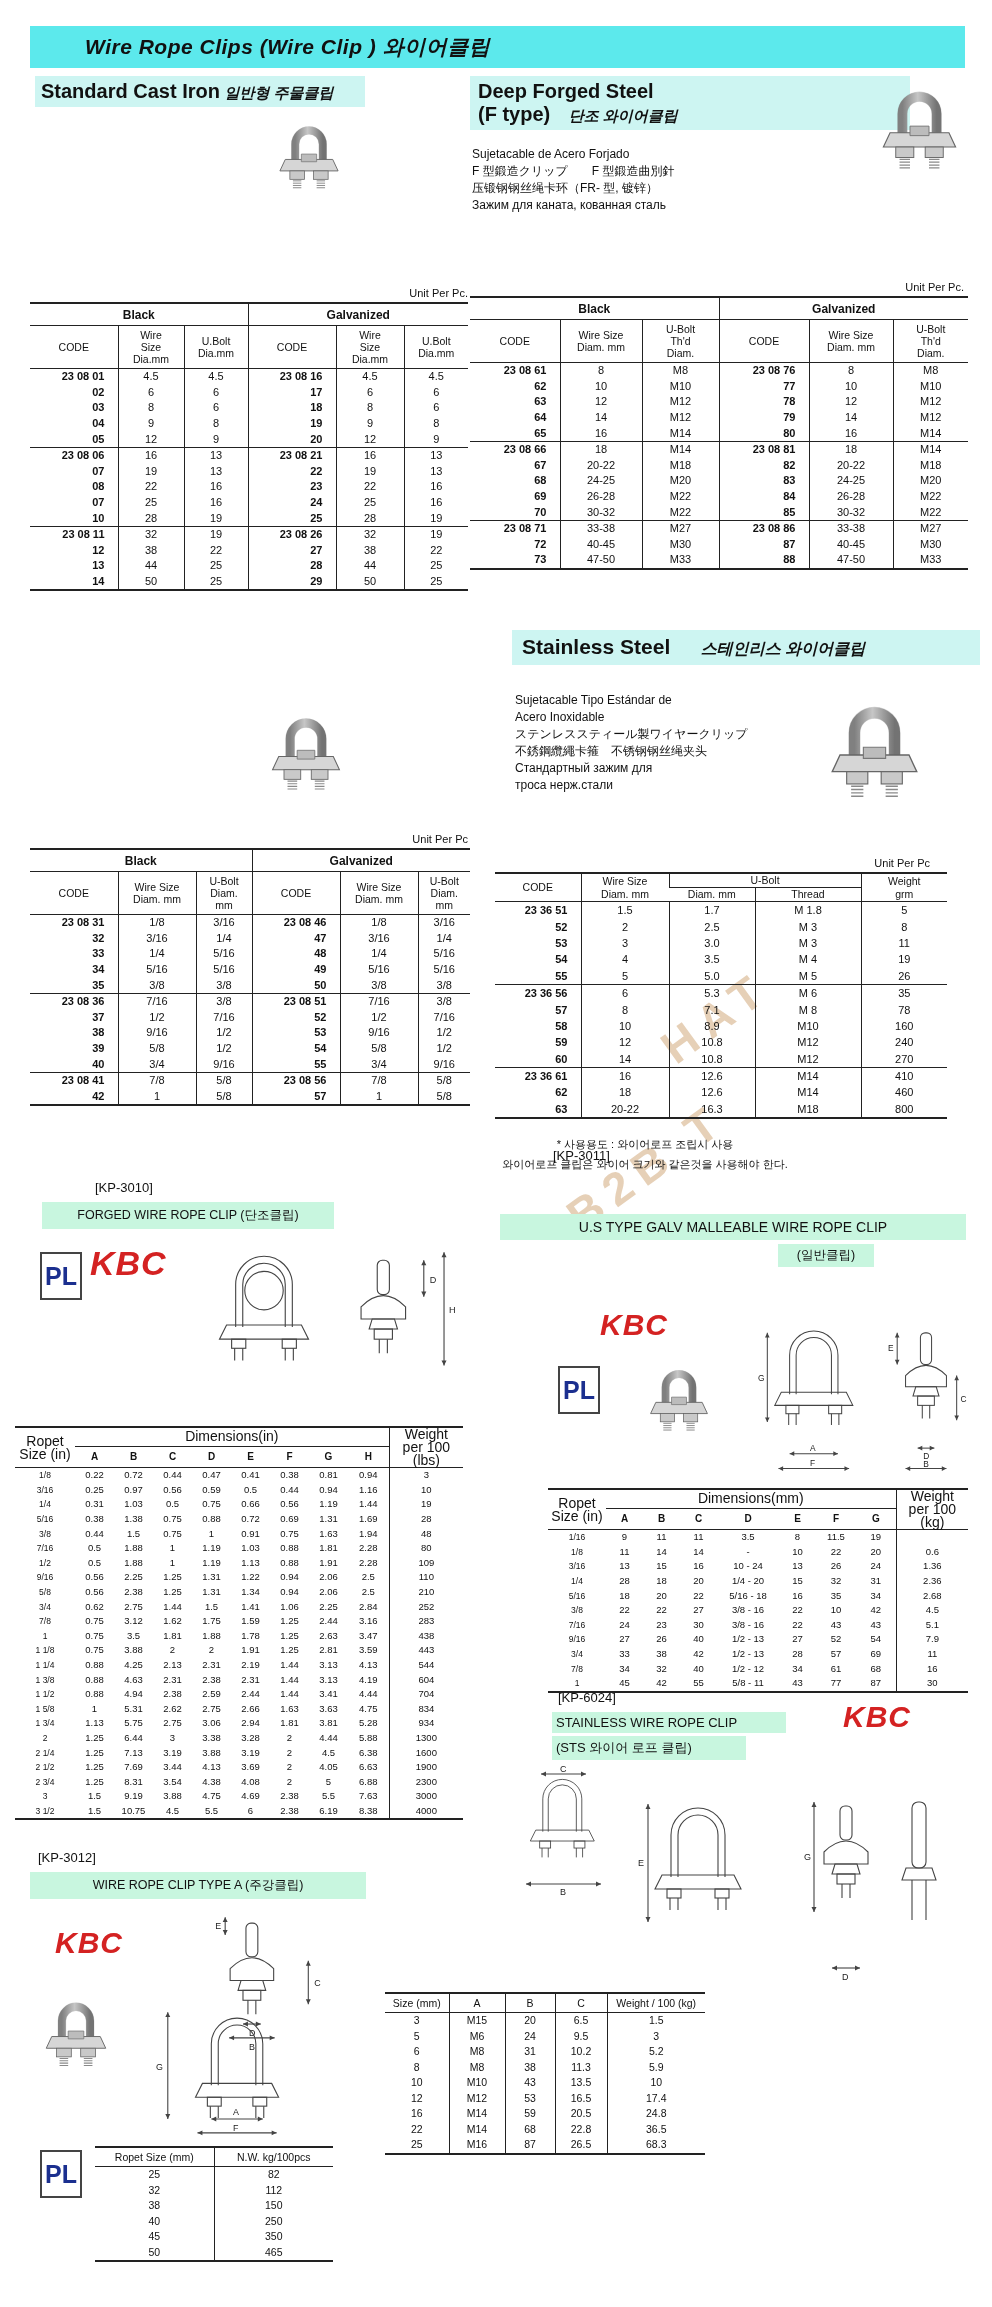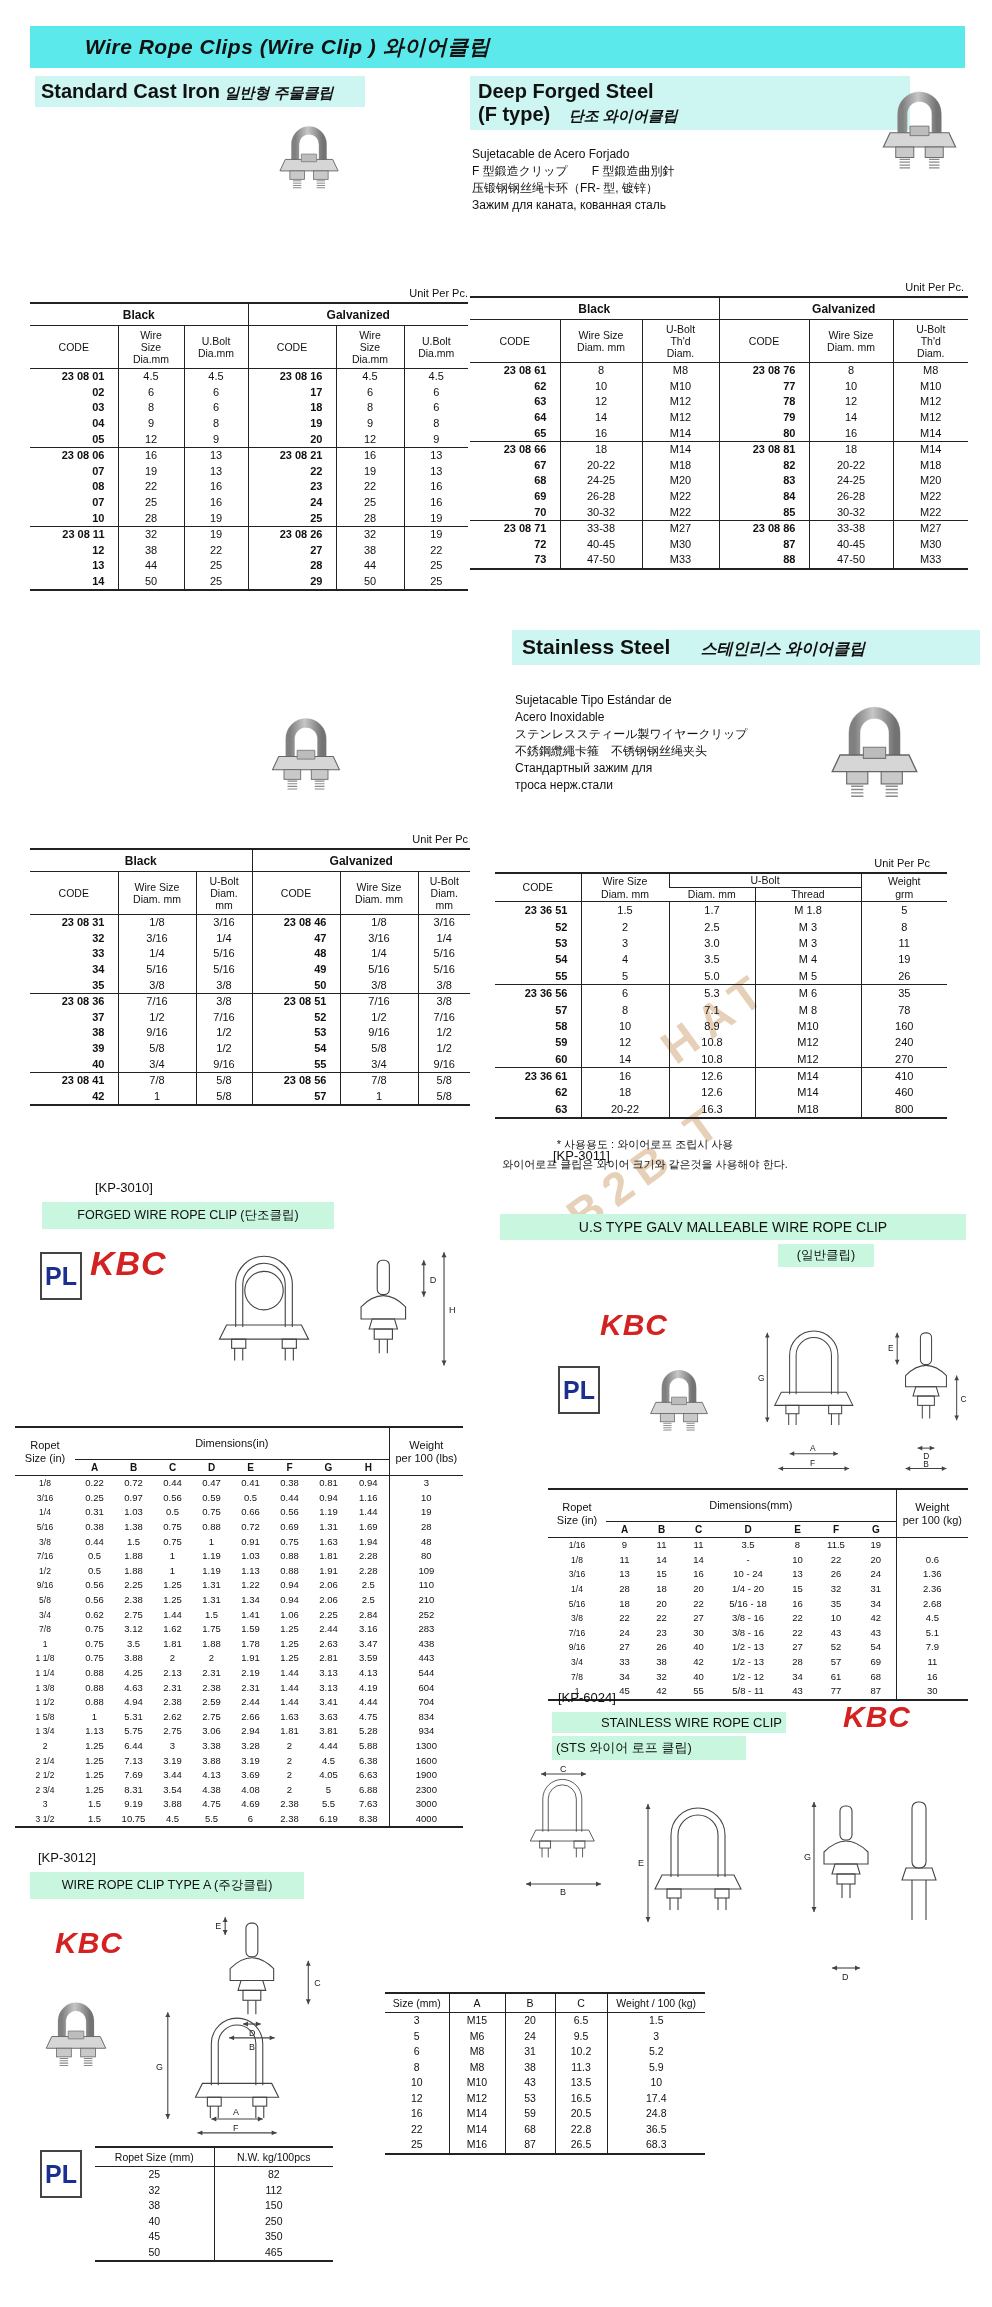--- a/index.html
+++ b/index.html
@@ -35,21 +35,21 @@
   .six td:nth-child(1),.six td:nth-child(4){text-align:right;padding-right:13px;font-weight:bold;}
   
   .st{font-size:11px;}
   .st th{font-size:10.5px;line-height:13px;padding:2px 0;}
   .st thead th+th,.st td+td{border-left:1px solid #222;}
   .st .ub{border-bottom:1px solid #222;}
   .st td{height:16.4px;line-height:16px;}
   .st td:nth-child(1){text-align:right;padding-right:13px;font-weight:bold;}
   
   .dim{font-size:9.5px;}
-  .dim thead th{font-size:11px;line-height:13px;padding:9px 0;}
+  .dim thead th{font-size:14px;line-height:13px;padding:0 0;}
   .dim thead .dims{border-bottom:1.2px solid #222;}
   .dim thead tr.abc th{font-weight:bold;font-size:10px;padding:1px 0;}
   .dim td{height:14.6px;line-height:14px;}
   .dim td:first-child{font-size:8.5px;}
   .dim td:last-child,.dim th.w{border-left:1px solid #222;}
   
   .sim{font-size:10.5px;}
   .sim thead th{font-size:10.5px;line-height:12px;padding:3px 0;}
   .sim thead th+th,.sim td+td{border-left:1px solid #222;}
   .sim td{height:15.5px;line-height:15px;}
@@ -1310,21 +1310,21 @@
           <td>5/8 - 11</td>
           <td>43</td>
           <td>77</td>
           <td>87</td>
           <td>30</td>
         </tr>
       </tbody>
   </table>
 
   <div class="abs kpcode" style="left:558px;top:1690px;">[KP-6024]</div>
-  <div class="abs band-kp" style="left:552px;top:1712px;width:226px;padding:3px 4px;font-size:13px;text-align:right;">STAINLESS WIRE ROPE CLIP</div>
+  <div class="abs band-kp" style="left:552px;top:1712px;width:226px;padding:3px 4px;font-size:13px;text-align:left;">STAINLESS WIRE ROPE CLIP</div>
   <div class="abs band-kp" style="left:552px;top:1736px;width:186px;padding:3px 4px;font-size:13px;text-align:left;">(STS 와이어 로프 클립)</div>
   <div class="abs kbc" style="left:843px;top:1700px;font-size:30px;">KBC</div>
   <div class="abs" style="left:495px;top:1762px;width:472px;height:222px;">
       <svg viewBox="0 0 470 222" width="100%" height="100%">
    <g transform="translate(0,-6) scale(.78)">
  <path fill="none" stroke="#444" stroke-width="1.1" d="M60 97 V55 a25 25 0 0 1 50 0 V97"></path>
  <path fill="none" stroke="#444" stroke-width="1.1" d="M67 97 V55 a18 18 0 0 1 36 0 V97"></path>
  <path fill="none" stroke="#444" stroke-width="1.1" d="M51 95 h68 l7 14 h-82 z"></path>
  <rect fill="none" stroke="#444" stroke-width="1.1" x="56" y="109" width="14" height="9"></rect>
  <rect fill="none" stroke="#444" stroke-width="1.1" x="100" y="109" width="14" height="9"></rect>
@@ -1443,21 +1443,21 @@
           <td>25</td>
           <td>M16</td>
           <td>87</td>
           <td>26.5</td>
           <td>68.3</td>
         </tr>
       </tbody>
   </table>
 
   <div class="abs kpcode" style="left:38px;top:1850px;">[KP-3012]</div>
-  <div class="abs band-kp" style="left:30px;top:1872px;width:274px;padding:5px 0;font-size:12.5px;">WIRE ROPE CLIP TYPE A (주강클립)</div>
+  <div class="abs band-kp" style="left:30px;top:1872px;width:336px;padding:5px 0;font-size:12.5px;">WIRE ROPE CLIP TYPE A (주강클립)</div>
   <div class="abs kbc" style="left:55px;top:1926px;font-size:30px;">KBC</div>
   <div class="abs clip-photo" style="left:35px;top:1988px;width:82px;height:90px;">
       <svg viewBox="0 0 100 115" width="100%" height="100%" preserveAspectRatio="xMidYMid meet">
  <defs>
           <linearGradient id="mg" x1="0" y1="0" x2="1" y2="0">
    <stop offset="0" stop-color="#8f8f8f"></stop>
             <stop offset=".45" stop-color="#ededed"></stop>
             <stop offset="1" stop-color="#7e7e7e"></stop>
           </linearGradient>
         </defs>

